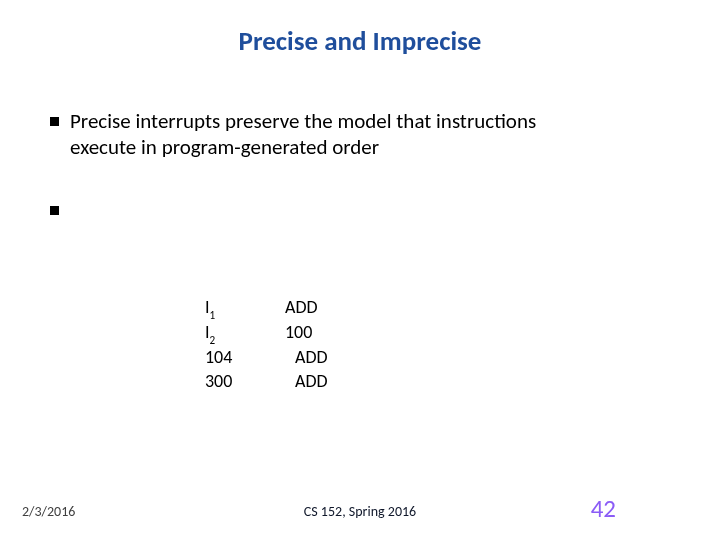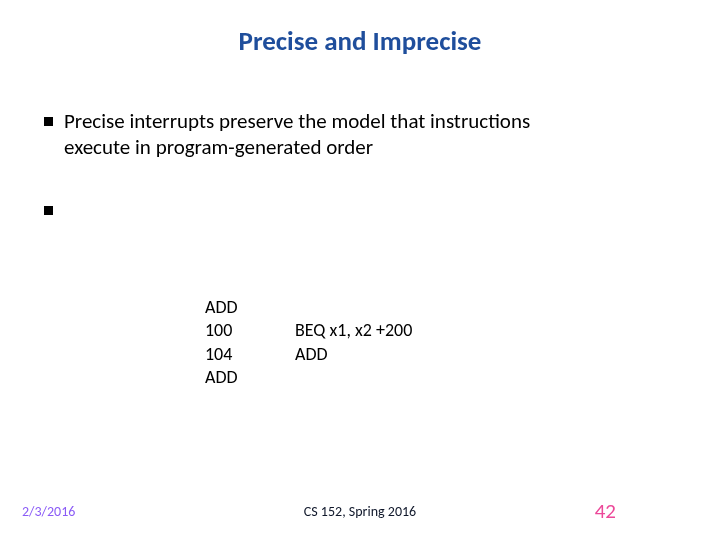--- a/index.html
+++ b/index.html
@@ -25,21 +25,21 @@
     left: 0;
     width: 720px;
     text-align: center;
     font-size: 27px;
     font-weight: 700;
     color: #1f4e9c;
   }
   .body {
     position: absolute;
     top: 108px;
-    left: 44px;
+    left: 50px;
     right: 50px;
     font-size: 21px;
     line-height: 1.25;
     color: #000;
   }
   .bullet {
     position: relative;
     padding-left: 20px;
     margin-bottom: 36px;
   }
@@ -75,38 +75,38 @@
     font-size: 0.62em;
     vertical-align: sub;
     position: relative;
     top: 1px;
   }
   .footer-date {
     position: absolute;
     left: 22px;
     bottom: 20px;
     font-size: 14px;
-    color: #8b5cf6;
+    color: #404040;
   }
   .footer-center {
     position: absolute;
     bottom: 20px;
     left: 0;
     width: 720px;
     text-align: center;
     font-size: 14px;
     color: #0f172a;
   }
   .footer-num {
     position: absolute;
     right: 22px;
     bottom: 16px;
-    font-size: 21px;
+    font-size: 25px;
     font-weight: 400;
-    color: #ec4899;
+    color: #8b5cf6;
   }
 </style>
 </head>
 <body>
 
 <div class="slide">
 
   <div class="title">Precise and Imprecise</div>
 
   <div class="body">
@@ -114,31 +114,33 @@
       <span class="sq"></span>
       <span>Precise interrupts preserve the model that instructions execute in program-generated order</span>
     </div>
     <div class="bullet">
       <span class="sq"></span>
     </div>
   </div>
 
   <div class="table">
     <div class="row">
+      <div class="col-i"><span>I</span><span class="sub">1</span></div>
       <div class="col-m">ADD</div>
     </div>
     <div class="row">
+      <div class="col-i"><span>I</span><span class="sub">2</span></div>
       <div class="col-a">100</div>
-      <div class="col-m">BEQ x1, x2 +200</div>
     </div>
     <div class="row">
       <div class="col-a">104</div>
       <div class="col-m">ADD</div>
     </div>
     <div class="row">
+      <div class="col-a">300</div>
       <div class="col-m">ADD</div>
     </div>
   </div>
 
   <div class="footer-date">2/3/2016</div>
   <div class="footer-center">CS 152, Spring 2016</div>
   <div class="footer-num">42</div>
 
 </div>
 

